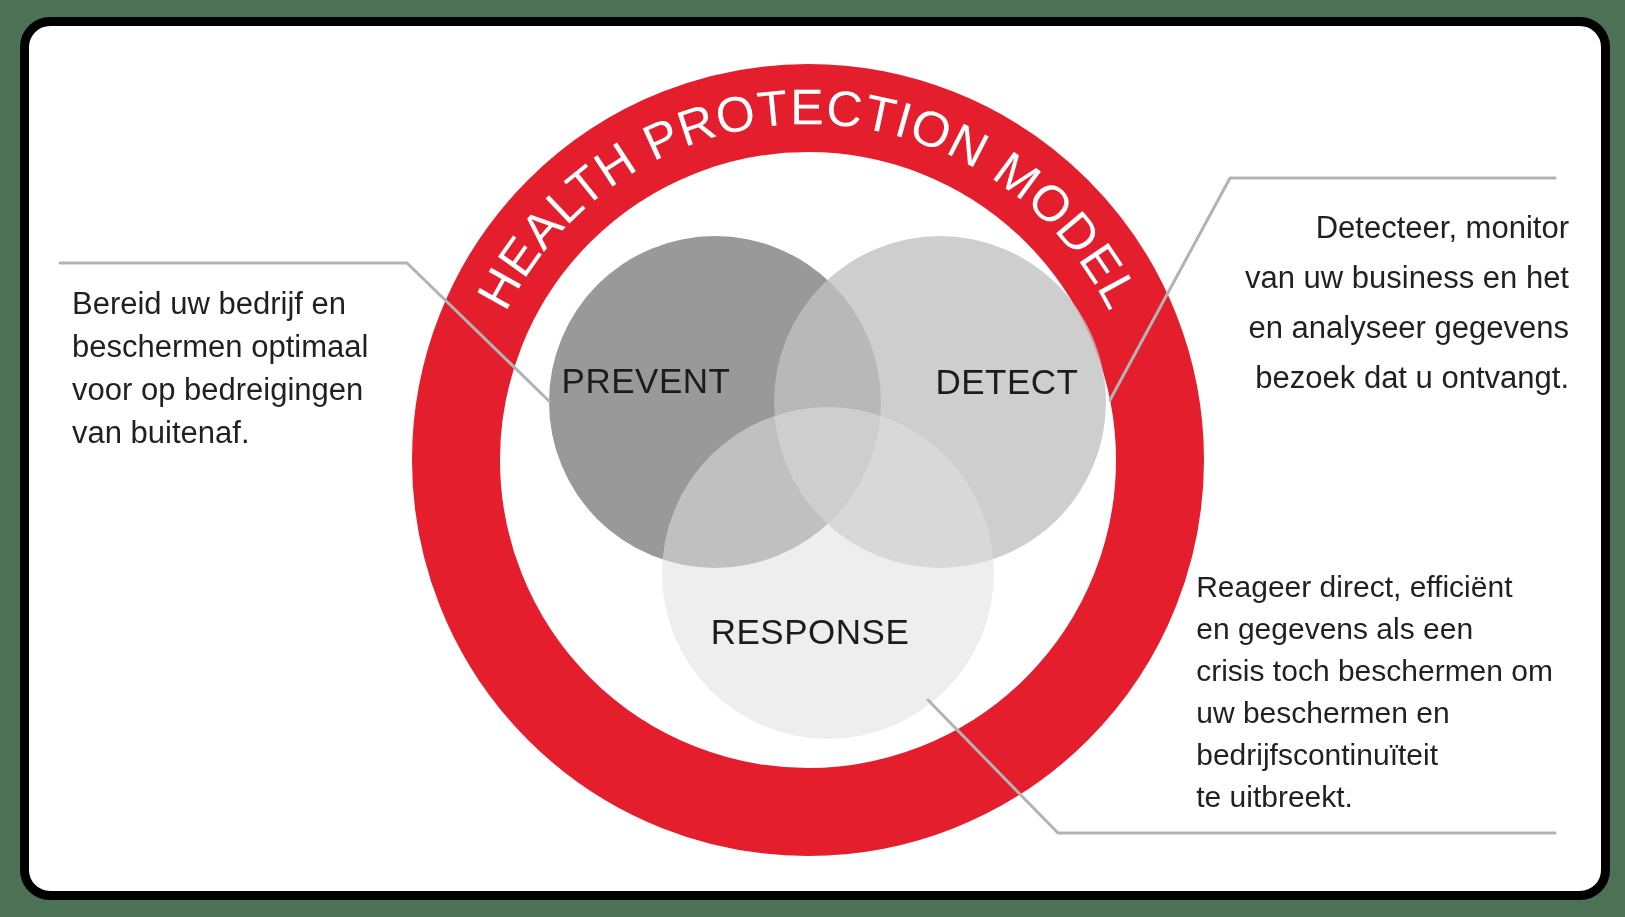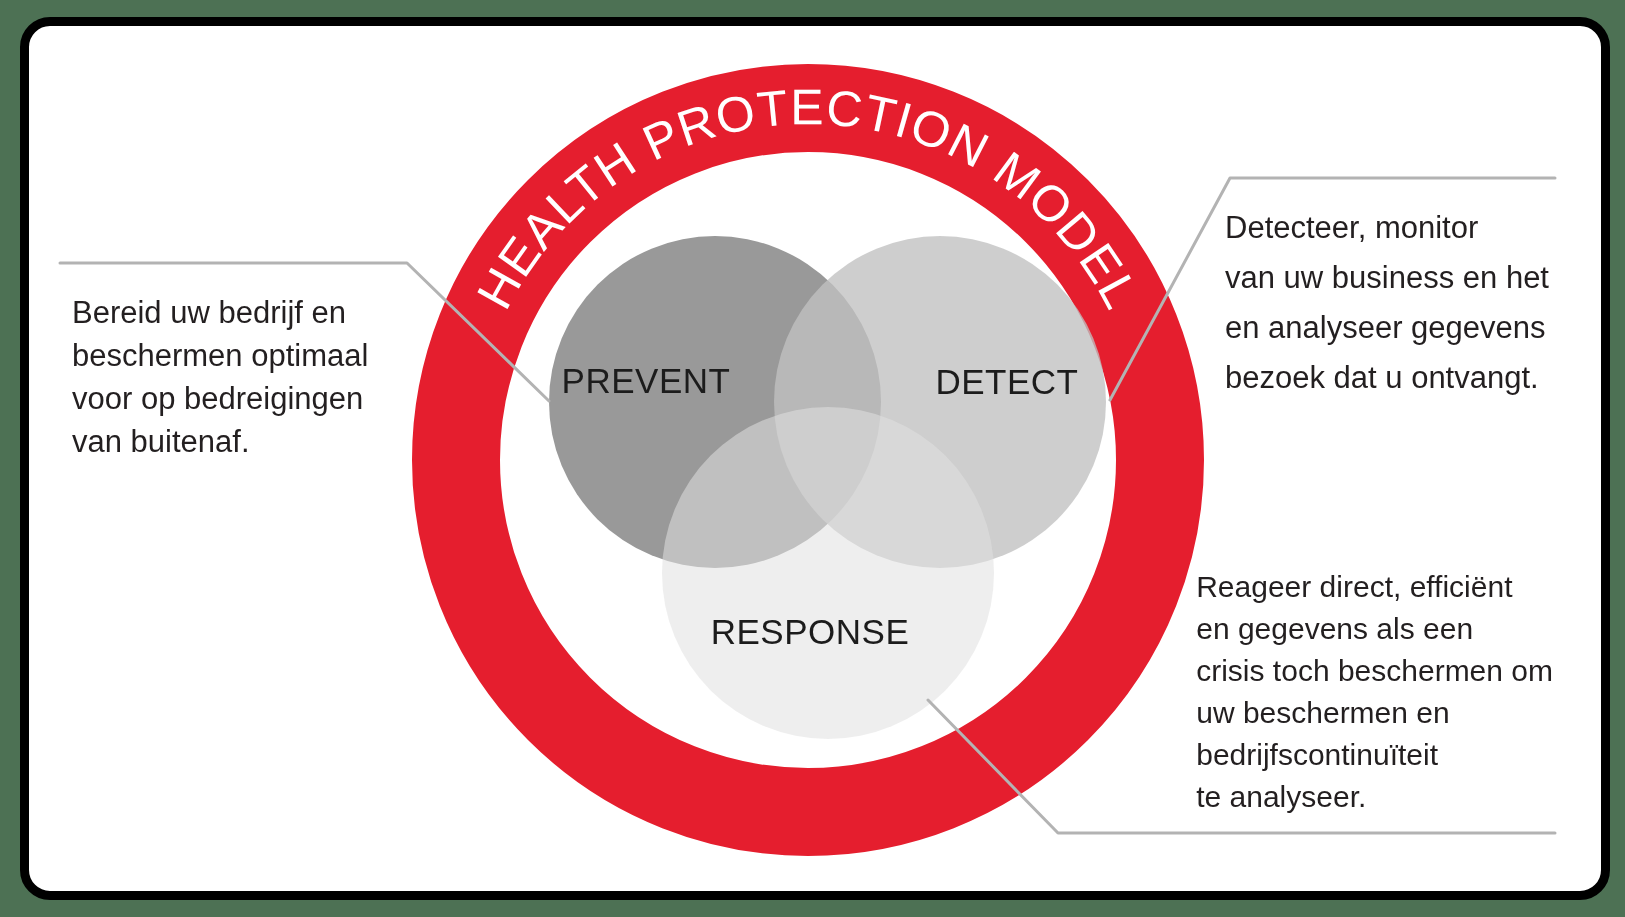--- a/index.html
+++ b/index.html
@@ -40,22 +40,22 @@
   }
 
   .callout-text {
     position: absolute;
     color: #231f20;
     font-size: 31px;
     white-space: nowrap;
   }
   .callout-text .line { display: block; }
 
-  .callout-text.left-block  { left: 72px; top: 282px; text-align: left; line-height: 43px; margin-top: 9px; }
-  .callout-text.top-right-block { right: 76px; top: 203px; line-height: 50px; }
+  .callout-text.left-block  { left: 72px; top: 282px; text-align: left; line-height: 43px; }
+  .callout-text.top-right-block { right: 56px; top: 203px; text-align: right; line-height: 50px; }
   .callout-text.bottom-right-block { right: 72px; top: 566px; line-height: 42px; font-size: 30px; }
 </style>
 </head>
 <body>
 
 <div class="stage">
 
   <div class="card"></div>
 
   <svg class="diagram" viewBox="0 0 1625 917" aria-hidden="true">
@@ -99,16 +99,16 @@
     <span class="line">en analyseer gegevens</span>
     <span class="line">bezoek dat u ontvangt.</span>
   </div>
 
   <div class="callout-text bottom-right-block">
     <span class="line">Reageer direct, efficiënt</span>
     <span class="line">en gegevens als een</span>
     <span class="line">crisis toch beschermen om</span>
     <span class="line">uw beschermen en</span>
     <span class="line">bedrijfscontinuïteit</span>
-    <span class="line">te analyseer.</span>
+    <span class="line">te uitbreekt.</span>
   </div>
 
 </div>
 
 </body></html>

